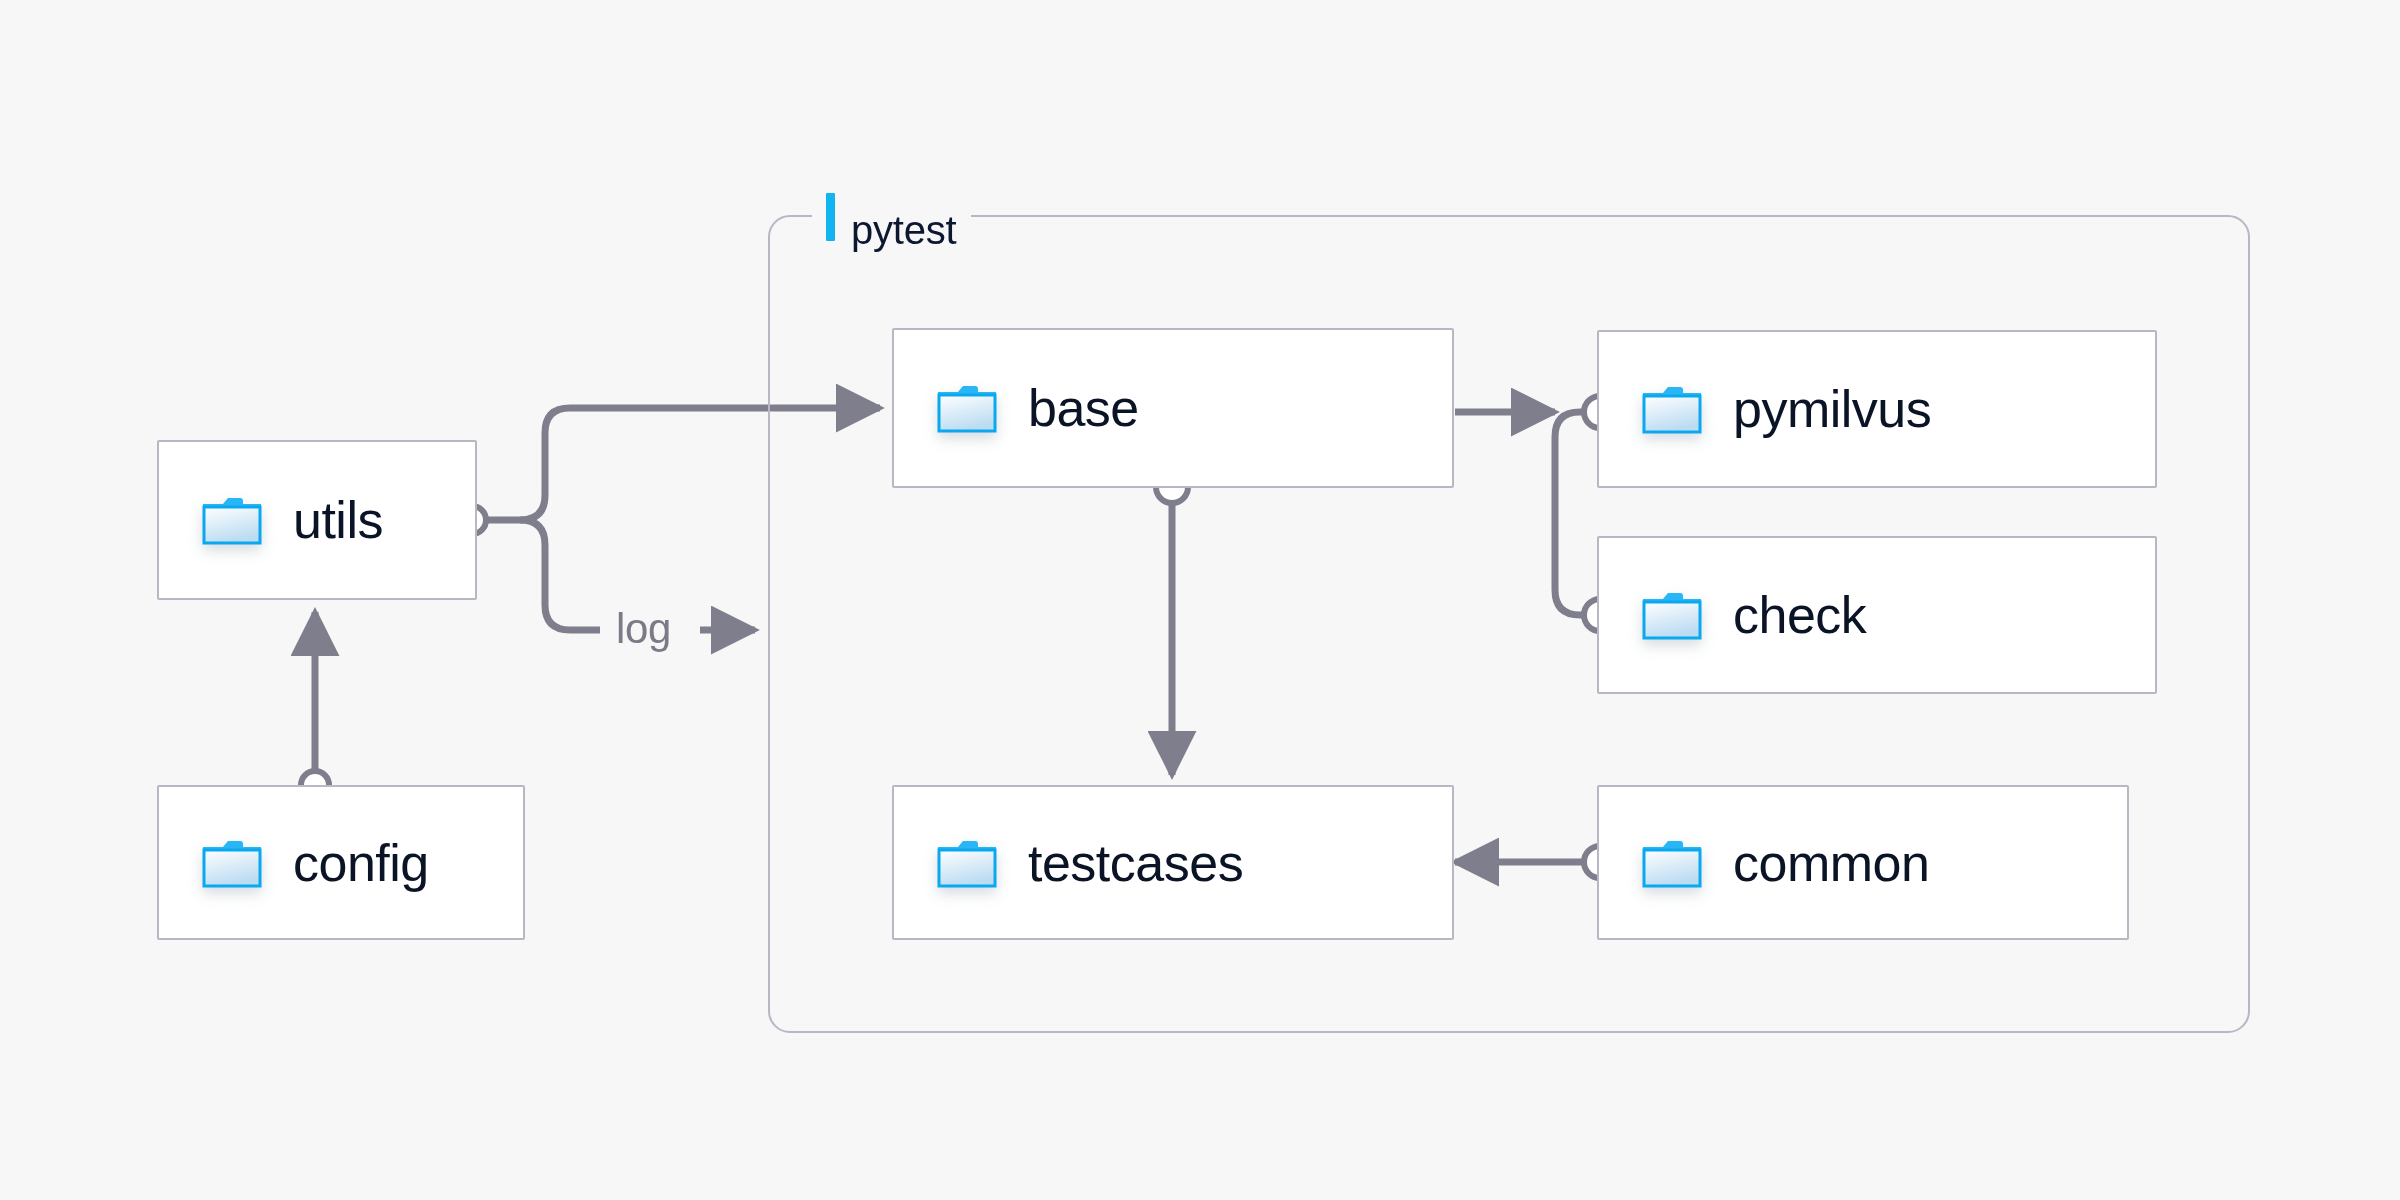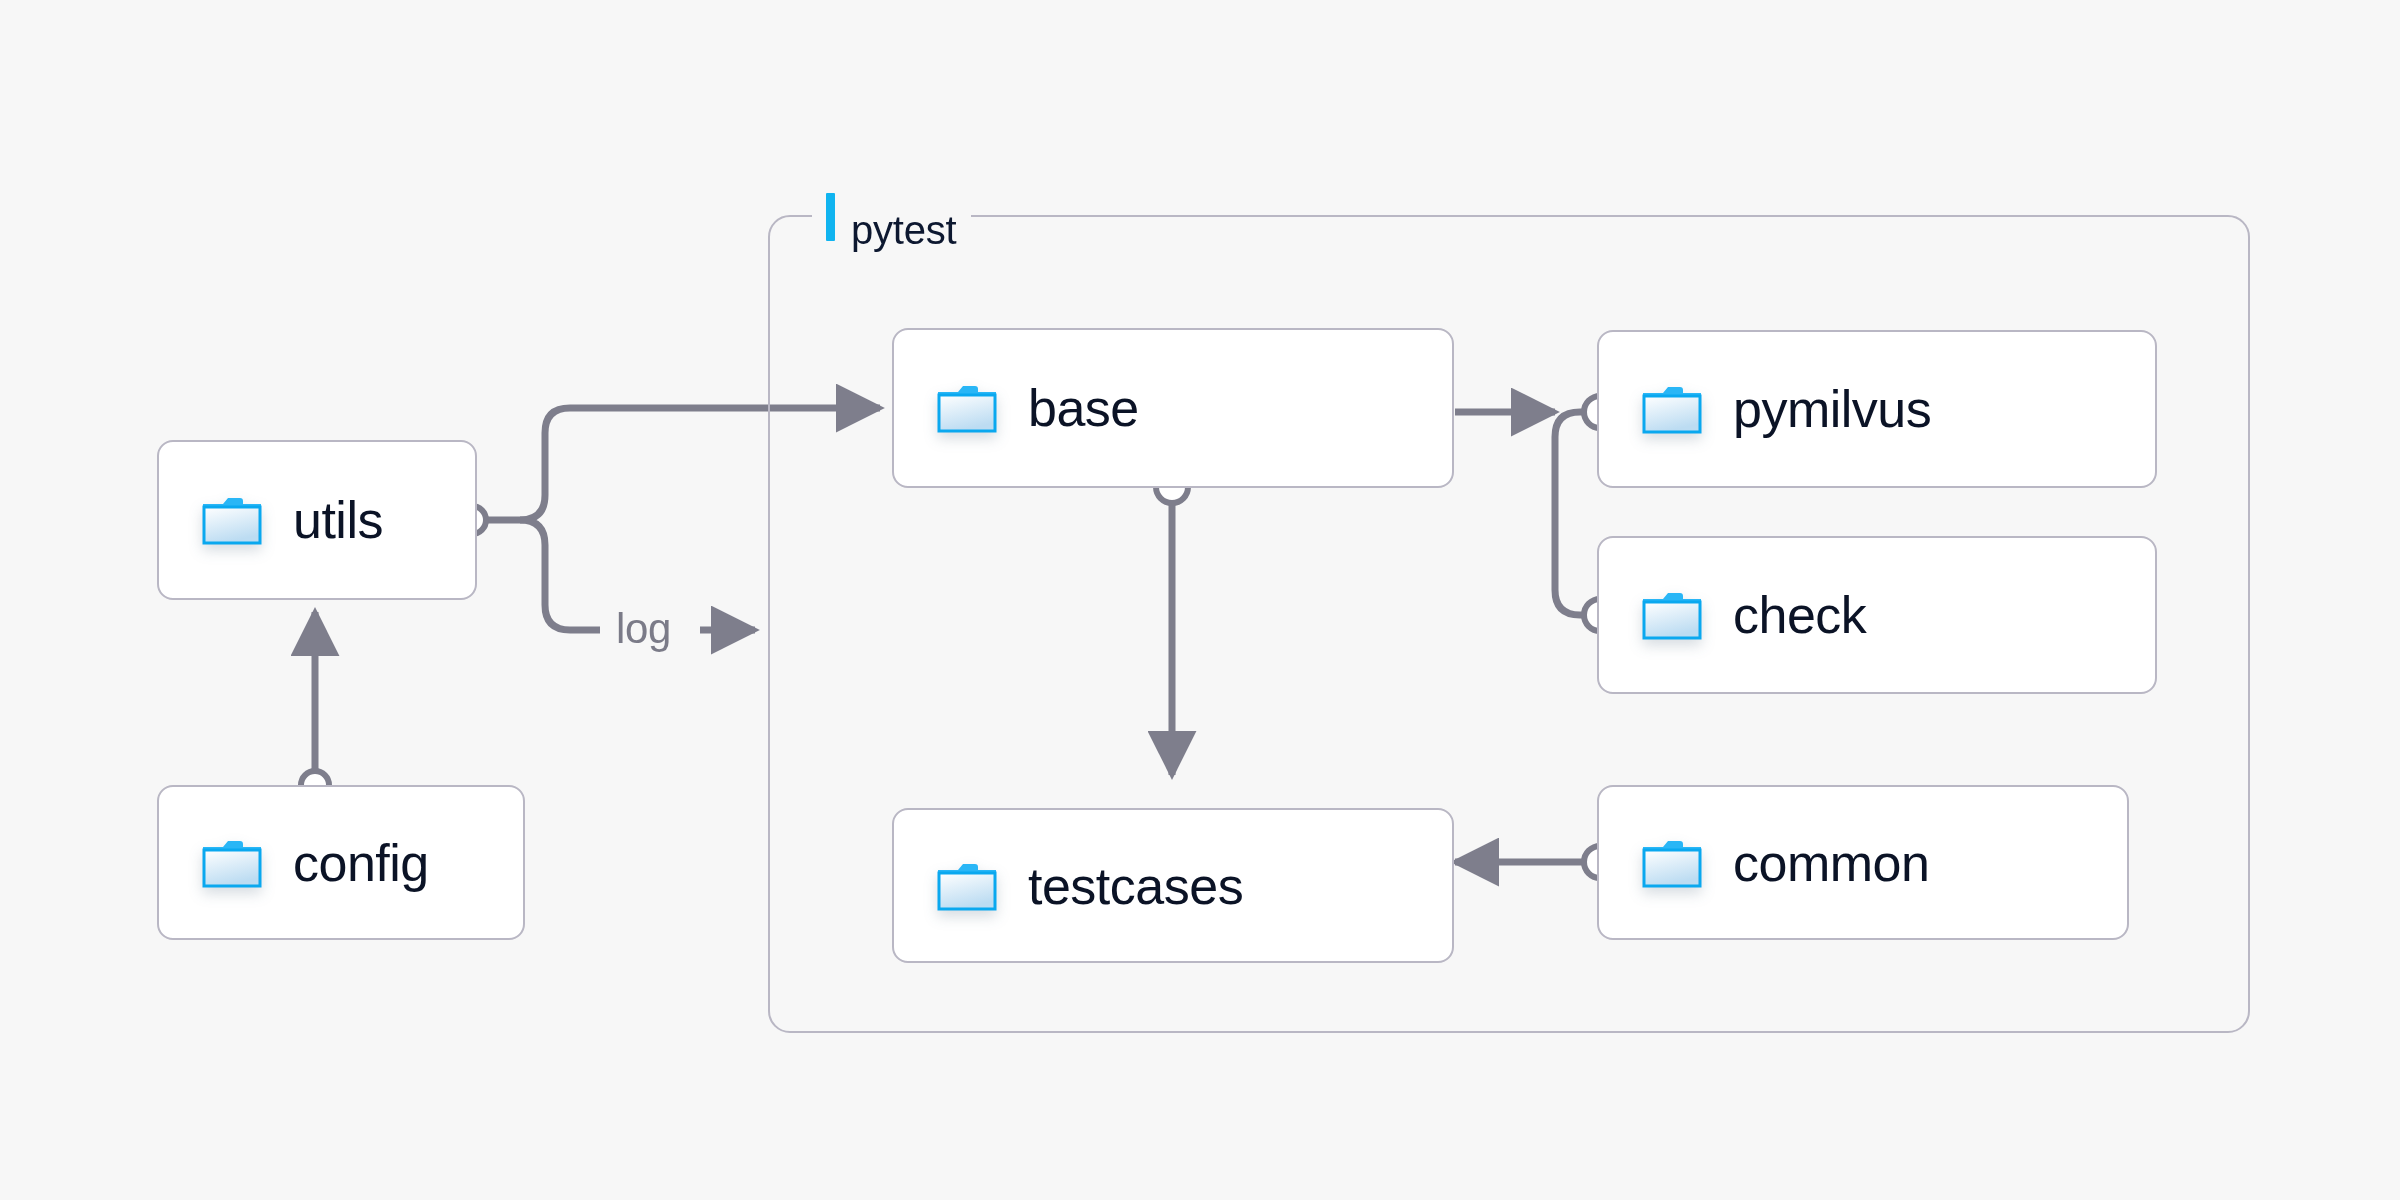--- a/index.html
+++ b/index.html
@@ -57,21 +57,21 @@
     letter-spacing: -0.2px;
     margin-top: 26px;
   }
 
   
   .node {
     position: absolute;
     box-sizing: border-box;
     background: #ffffff;
     border: 2px solid #b9b7c4;
-    border-radius: 16px;
+    border-radius: 2px;
     display: flex;
     align-items: center;
     padding-left: 42px;
     gap: 30px;
   }
   .node-label {
     font-size: 52px;
     color: #0b1326;
     letter-spacing: -0.5px;
     line-height: 1;
@@ -190,21 +190,21 @@
           <stop offset="0%" stop-color="#ffffff"></stop>
             <stop offset="100%" stop-color="#bcdcf2"></stop>
         </linearGradient>
         <path d="M2 10 h20 l5 -6 h12 a3 3 0 0 1 3 3 v3 h18 v38 h-58 z" fill="#29b6f6"></path>
         <rect x="3" y="13" width="56" height="36" fill="url(#fg3)" stroke="#0aa8ef" stroke-width="3"></rect>
       </svg>
     </span>
     <span class="node-label">base</span>
   </div>
 
-  <div class="node" style="left:892px; top:785px; width:562px; height:155px;margin-top:23px;">
+  <div class="node" style="left:892px; top:785px; width:562px; height:155px;">
     <span class="folder-icon">
       <svg viewBox="0 0 62 52" width="62" height="52">
         <linearGradient id="fg4" x1="0" y1="0" x2="0.35" y2="1">
           <stop offset="0%" stop-color="#ffffff"></stop>
             <stop offset="100%" stop-color="#bcdcf2"></stop>
         </linearGradient>
         <path d="M2 10 h20 l5 -6 h12 a3 3 0 0 1 3 3 v3 h18 v38 h-58 z" fill="#29b6f6"></path>
         <rect x="3" y="13" width="56" height="36" fill="url(#fg4)" stroke="#0aa8ef" stroke-width="3"></rect>
       </svg>
     </span>

